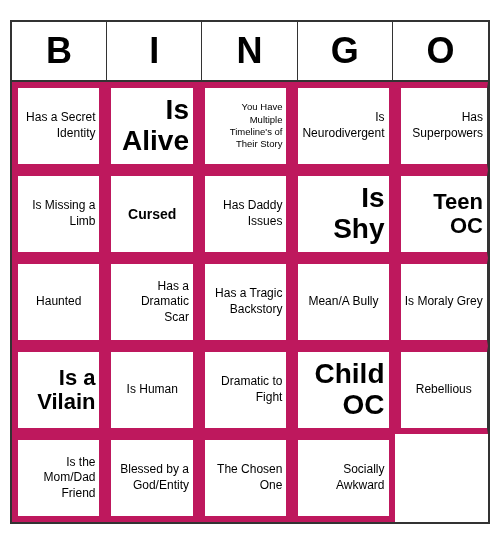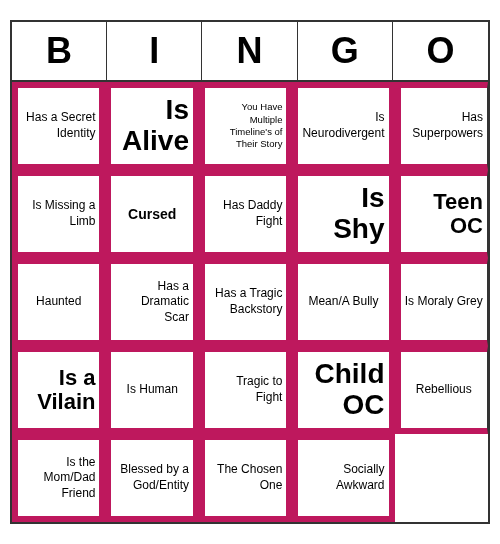--- a/index.html
+++ b/index.html
@@ -81,21 +81,21 @@
       <div class="bingo-cell">
         <span class="cell-text" style="font-size: 12px;">Has Superpowers</span>
       </div>
       <div class="bingo-cell">
         <span class="cell-text" style="font-size: 12px;">Is Missing a Limb</span>
       </div>
       <div class="bingo-cell">
         <span class="cell-text" style="font-size: 14px; font-weight: bold;">Cursed</span>
       </div>
       <div class="bingo-cell">
-        <span class="cell-text" style="font-size: 12px;">Has Daddy Fight</span>
+        <span class="cell-text" style="font-size: 12px;">Has Daddy Issues</span>
       </div>
       <div class="bingo-cell">
         <span class="cell-text" style="font-size: 28px; font-weight: bold; line-height: 1.1;">Is Shy</span>
       </div>
       <div class="bingo-cell">
         <span class="cell-text" style="font-size: 22px; font-weight: bold; line-height: 1.1;">Teen OC</span>
       </div>
       <div class="bingo-cell">
         <span class="cell-text" style="font-size: 12px;">Haunted</span>
       </div>
@@ -111,21 +111,21 @@
       <div class="bingo-cell">
         <span class="cell-text" style="font-size: 12px;">Is Moraly Grey</span>
       </div>
       <div class="bingo-cell">
         <span class="cell-text" style="font-size: 22px; font-weight: bold; line-height: 1.1;">Is a Vilain</span>
       </div>
       <div class="bingo-cell">
         <span class="cell-text" style="font-size: 12px;">Is Human</span>
       </div>
       <div class="bingo-cell">
-        <span class="cell-text" style="font-size: 12px;">Tragic to Fight</span>
+        <span class="cell-text" style="font-size: 12px;">Dramatic to Fight</span>
       </div>
       <div class="bingo-cell">
         <span class="cell-text" style="font-size: 28px; font-weight: bold; line-height: 1.1;">Child OC</span>
       </div>
       <div class="bingo-cell">
         <span class="cell-text" style="font-size: 12px;">Rebellious</span>
       </div>
       <div class="bingo-cell">
         <span class="cell-text" style="font-size: 12px;">Is the Mom/Dad Friend</span>
       </div>

